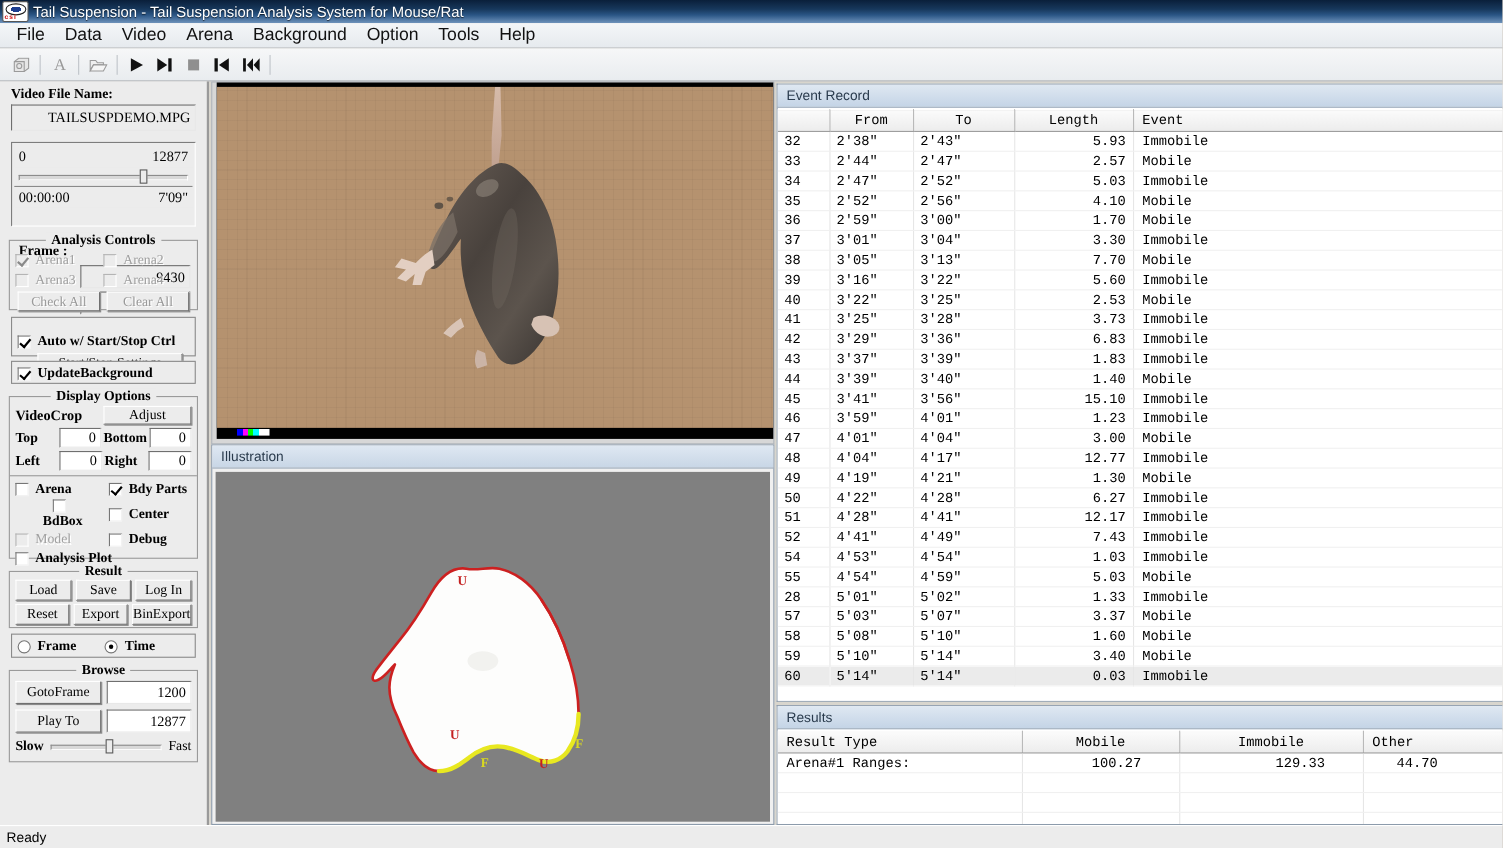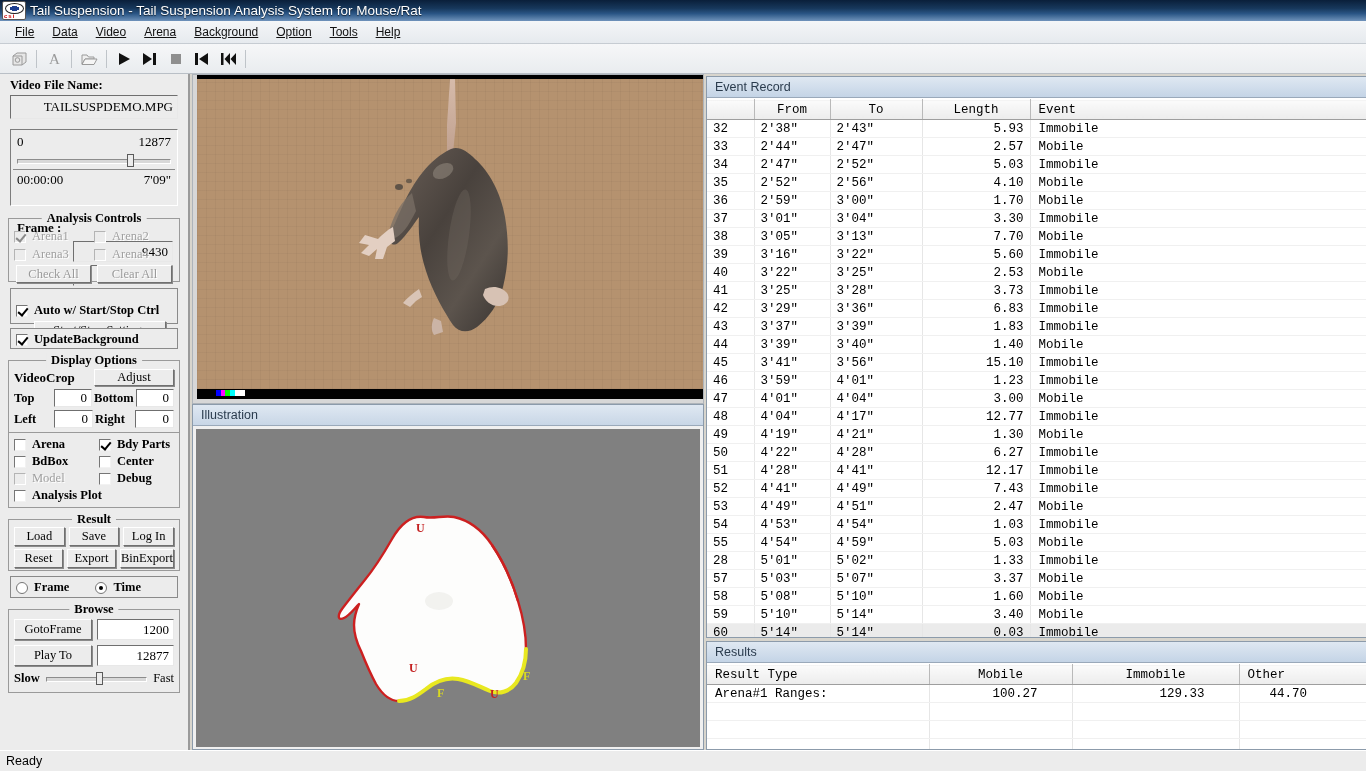--- a/index.html
+++ b/index.html
@@ -37,22 +37,22 @@
   }
 
   
   .menubar{
     position:absolute;left:0;top:21px;width:1366px;height:23px;
     background:linear-gradient(to bottom,#f4f6f8,#e6eaee);
     border-bottom:1px solid #c6ccd2;
     display:flex;align-items:center;padding-left:6px;box-sizing:border-box;
   }
   .menubar .mi{
-    font-size:12px;font-family:"Liberation Sans",sans-serif;color:#111;
-    padding:6px 9px;cursor:default;white-space:nowrap;text-decoration:underline;
+    font-size:16px;font-family:"Liberation Sans",sans-serif;color:#111;
+    padding:6px 9px;cursor:default;white-space:nowrap;
   }
 
   
   .toolbar{
     position:absolute;left:0;top:44px;width:1366px;height:30px;
     background:linear-gradient(to bottom,#f6f7f8,#e9ecef);
     border-bottom:1px solid #b9bfc6;
     display:flex;align-items:center;padding-left:6px;box-sizing:border-box;
   }
   .tbtn{width:26px;height:24px;display:flex;align-items:center;justify-content:center;cursor:default;}
@@ -366,21 +366,21 @@
               <div class="rowline" style="width: 50%; padding-left: 5px;">
                 <span class="cb"></span>
                 <span class="cbl">Arena</span>
               </div>
               <div class="rowline" style="width: 50%; padding-left: 5px;">
                 <span class="cb on"></span>
                 <span class="cbl">Bdy Parts</span>
               </div>
             </div>
             <div class="rowline" style="margin-bottom: 2px;">
-              <div class="rowline" style="width: 50%; padding-left: 5px;">
+              <div class="rowline" style="width: 50%; padding-left: 5px; flex-direction: column;">
                 <span class="cb"></span>
                 <span class="cbl">BdBox</span>
               </div>
               <div class="rowline" style="width: 50%; padding-left: 5px;">
                 <span class="cb"></span>
                 <span class="cbl">Center</span>
               </div>
             </div>
             <div class="rowline" style="margin-bottom: 2px;">
               <div class="rowline" style="width: 50%; padding-left: 5px;">
@@ -679,27 +679,20 @@
               <td class="lft" style="padding-left: 8px;">Immobile</td>
             </tr>
             <tr>
               <td class="lft">52</td>
               <td class="lft">4'41"</td>
               <td class="lft">4'49"</td>
               <td class="num">7.43</td>
               <td class="lft" style="padding-left: 8px;">Immobile</td>
             </tr>
             <tr>
-              <td class="lft">53</td>
-              <td class="lft">4'49"</td>
-              <td class="lft">4'51"</td>
-              <td class="num">2.47</td>
-              <td class="lft" style="padding-left: 8px;">Mobile</td>
-            </tr>
-            <tr>
               <td class="lft">54</td>
               <td class="lft">4'53"</td>
               <td class="lft">4'54"</td>
               <td class="num">1.03</td>
               <td class="lft" style="padding-left: 8px;">Immobile</td>
             </tr>
             <tr>
               <td class="lft">55</td>
               <td class="lft">4'54"</td>
               <td class="lft">4'59"</td>

